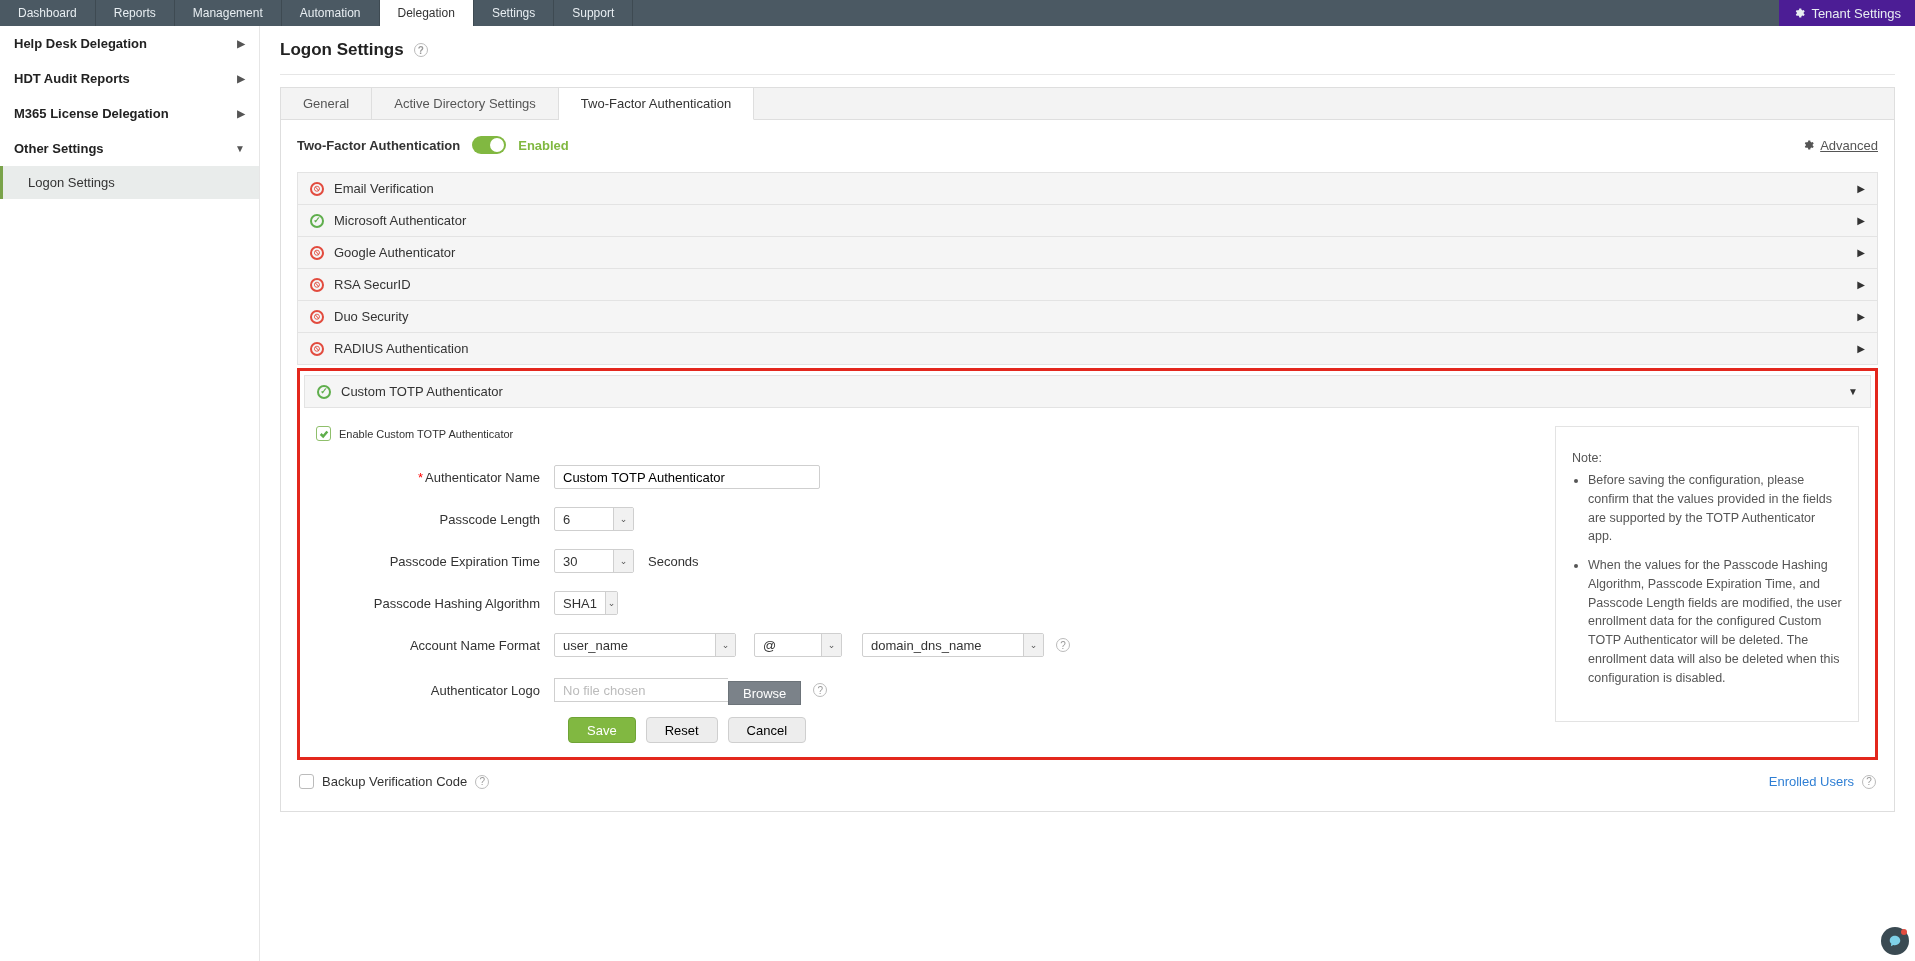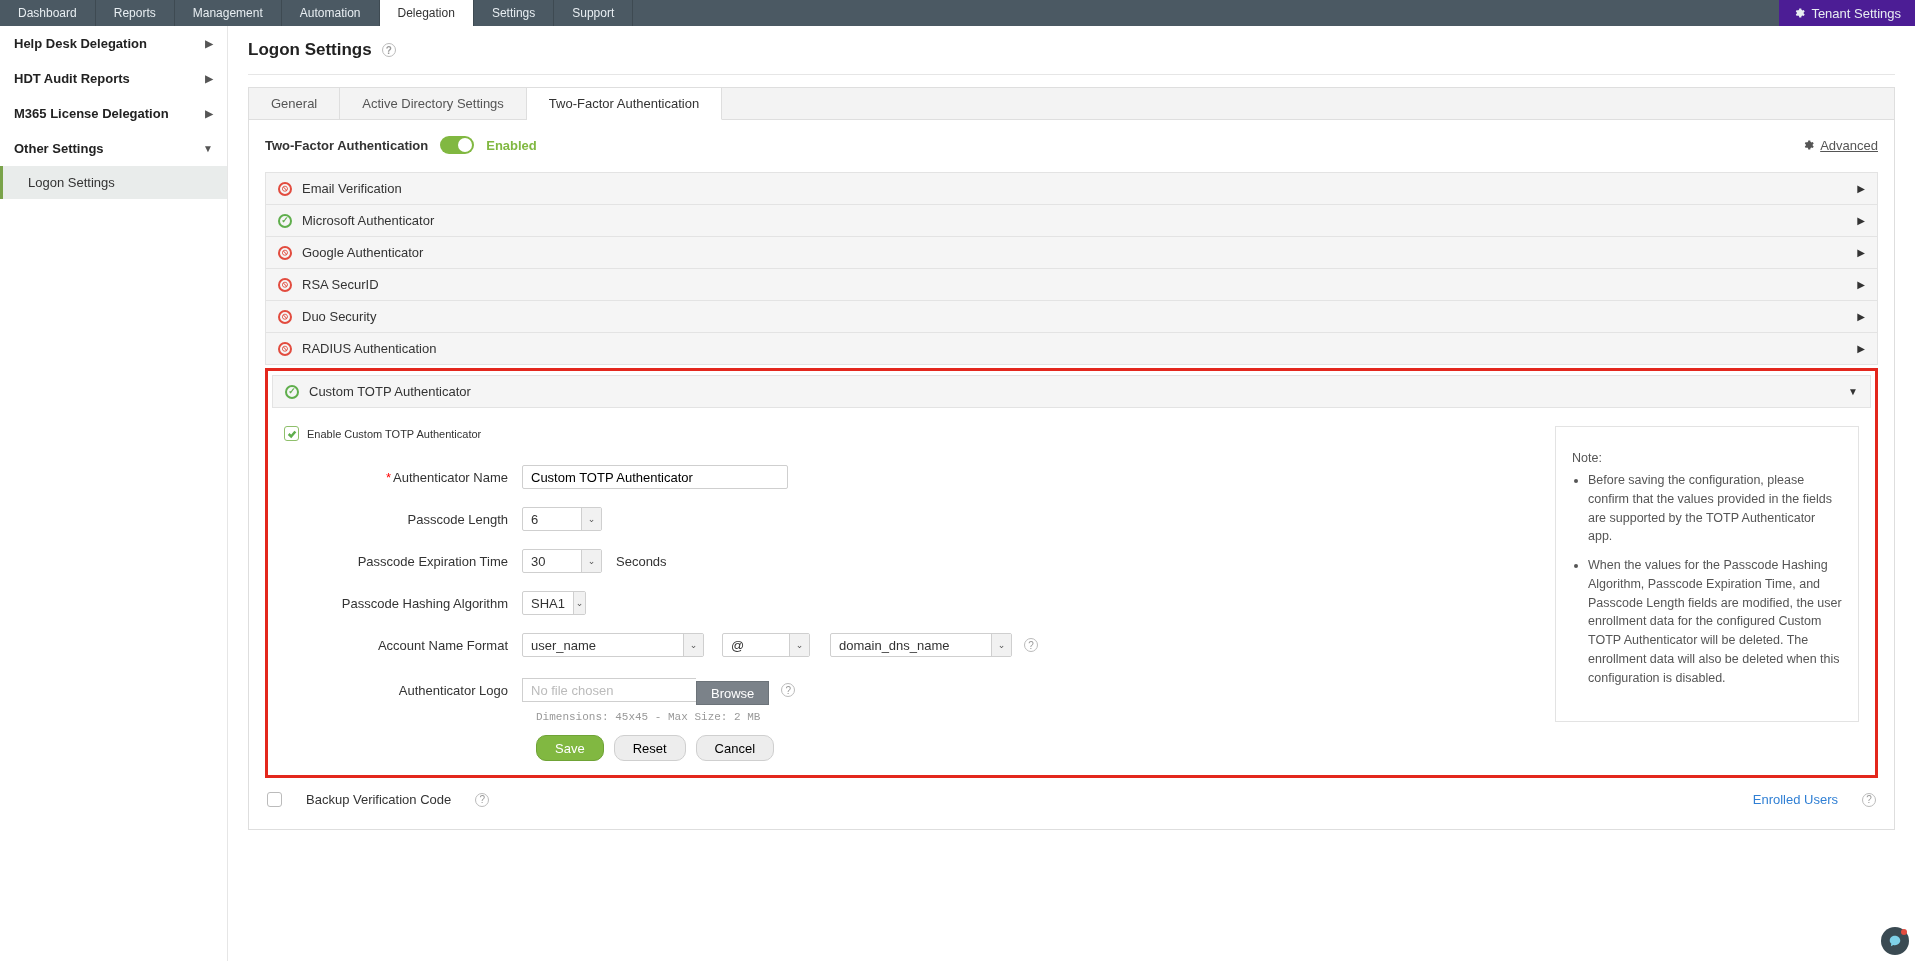--- a/index.html
+++ b/index.html
@@ -9,21 +9,21 @@
 .topnav { display: flex; align-items: stretch; background: #4b5963; color: #e8eef2; height: 26px; }
 .topnav .tab { padding: 0 18px; display: flex; align-items: center; cursor: pointer; font-size: 12px; border-right: 1px solid #3e4a52; }
 .topnav .tab.active { background: #fff; color: #333; font-weight: 500; }
 .topnav .spacer { flex: 1; }
 .topnav .tenant { padding: 0 14px; display: flex; align-items: center; gap: 6px; background: #4c1d95; cursor: pointer; }
 .gear-svg { width: 12px; height: 12px; fill: #e8eef2; }
 
 .layout { display: flex; }
 
 
-.sidebar { width: 228px; border-right: 1px solid #e6e6e6; min-height: calc(100vh - 26px); }
+.sidebar { width: 260px; border-right: 1px solid #e6e6e6; min-height: calc(100vh - 26px); }
 .sidebar .item { display: flex; justify-content: space-between; align-items: center; padding: 10px 14px; font-size: 13px; font-weight: 700; cursor: pointer; color: #222; }
 .sidebar .item .chev { font-size: 10px; color: #555; }
 .sidebar .sub { padding: 9px 14px 9px 28px; font-size: 13px; color: #333; cursor: pointer; }
 .sidebar .sub.active { background: #e9eceb; border-left: 3px solid #7aa34a; padding-left: 25px; }
 
 
 .main { flex: 1; padding: 0 20px 20px 20px; }
 .page-title { display: flex; align-items: center; gap: 10px; padding: 14px 0; font-size: 17px; font-weight: 700; color: #222; border-bottom: 1px solid #e6e6e6; margin-bottom: 12px; }
 .help-circ { width: 14px; height: 14px; border: 1px solid #bbb; border-radius: 50%; display: inline-flex; align-items: center; justify-content: center; font-size: 10px; color: #999; }
 
@@ -67,33 +67,33 @@
 .sel { height: 24px; border: 1px solid #cfcfcf; border-radius: 2px; display: flex; align-items: center; background: #fff; }
 .sel .val { padding: 0 8px; flex: 1; font-size: 13px; }
 .sel .caret { width: 20px; height: 22px; border-left: 1px solid #cfcfcf; display: flex; align-items: center; justify-content: center; font-size: 9px; color: #555; background: #f1f1f1; }
 .suffix { margin-left: 14px; font-size: 13px; color: #333; }
 .file-row { display: flex; align-items: center; gap: 0; }
 .file-disp { height: 24px; border: 1px solid #cfcfcf; border-right: none; padding: 0 8px; color: #bbb; display: flex; align-items: center; width: 174px; font-size: 13px; }
 .browse-btn { height: 24px; padding: 0 14px; background: #7b8289; color: #fff; border: 1px solid #6c7379; cursor: pointer; font-size: 13px; margin-top: 6px; }
 .hint { font-size: 11px; color: #999; margin-top: 6px; margin-left: 252px; font-family: "Courier New", monospace; }
 
 .btns { display: flex; gap: 10px; margin-left: 252px; margin-top: 12px; }
-.btn { height: 26px; padding: 0 18px; border: 1px solid #cfcfcf; background: #ededed; cursor: pointer; font-size: 13px; border-radius: 10px; }
+.btn { height: 26px; padding: 0 18px; border: 1px solid #cfcfcf; background: #ededed; cursor: pointer; font-size: 13px; border-radius: 4px; }
 .btn.save { background: #81b841; border-color: #6fa336; color: #fff; }
 
 
 .notebox { width: 304px; border: 1px solid #e3e3e3; padding: 24px 16px; font-size: 12.5px; color: #555; align-self: flex-start; }
 .notebox .ntitle { margin-bottom: 6px; }
 .notebox ul { padding-left: 16px; }
 .notebox li { margin-bottom: 10px; line-height: 1.5; }
 
 
 .footer-row { display: flex; align-items: center; justify-content: space-between; margin-top: 8px; padding: 6px 2px; }
 .chk-empty { width: 15px; height: 15px; border: 1px solid #bbb; border-radius: 3px; cursor: pointer; }
-.left-foot { display: flex; align-items: center; gap: 24px; font-size: 13px; color: #333; }
+.left-foot { display: flex; align-items: center; gap: 8px; font-size: 13px; color: #333; }
 .enrolled-link { color: #2f7fd4; cursor: pointer; }
 
 .chat-fab { position: fixed; right: 6px; bottom: 6px; width: 28px; height: 28px; border-radius: 50%; background: #3a4a52; display: flex; align-items: center; justify-content: center; cursor: pointer; }
 .chat-fab svg { width: 14px; height: 14px; fill: #7fd1e8; }
 .chat-fab::after { content: ""; position: absolute; top: 2px; right: 2px; width: 6px; height: 6px; background: #e24b3e; border-radius: 50%; }
 </style>
 </head>
 <body>
 
 <div class="topnav">
@@ -276,21 +276,20 @@
             </div>
 
             <div class="frow" style="margin-bottom:0">
               <div class="flabel">Authenticator Logo</div>
               <div class="file-row">
                 <div class="file-disp">No file chosen</div>
                 <button class="browse-btn">Browse</button>
               </div>
               <span class="help-circ" style="margin-left:12px">?</span>
             </div>
-            <div class="hint">Dimensions: 45x45 - Max Size: 2 MB</div>
 
             <div class="btns">
               <button class="btn save">Save</button>
               <button class="btn">Reset</button>
               <button class="btn">Cancel</button>
             </div>
           </div>
 
           <div class="notebox">
             <div class="ntitle">Note:</div>

